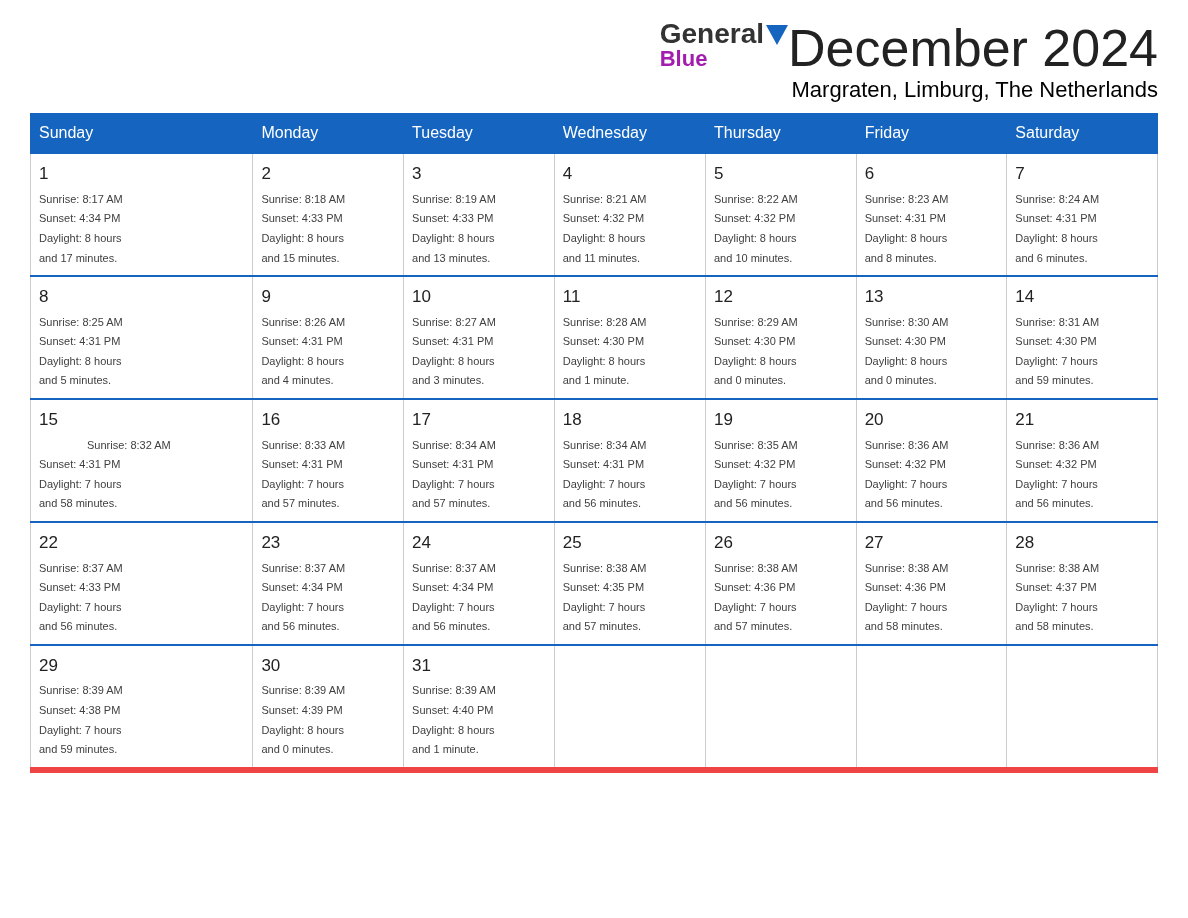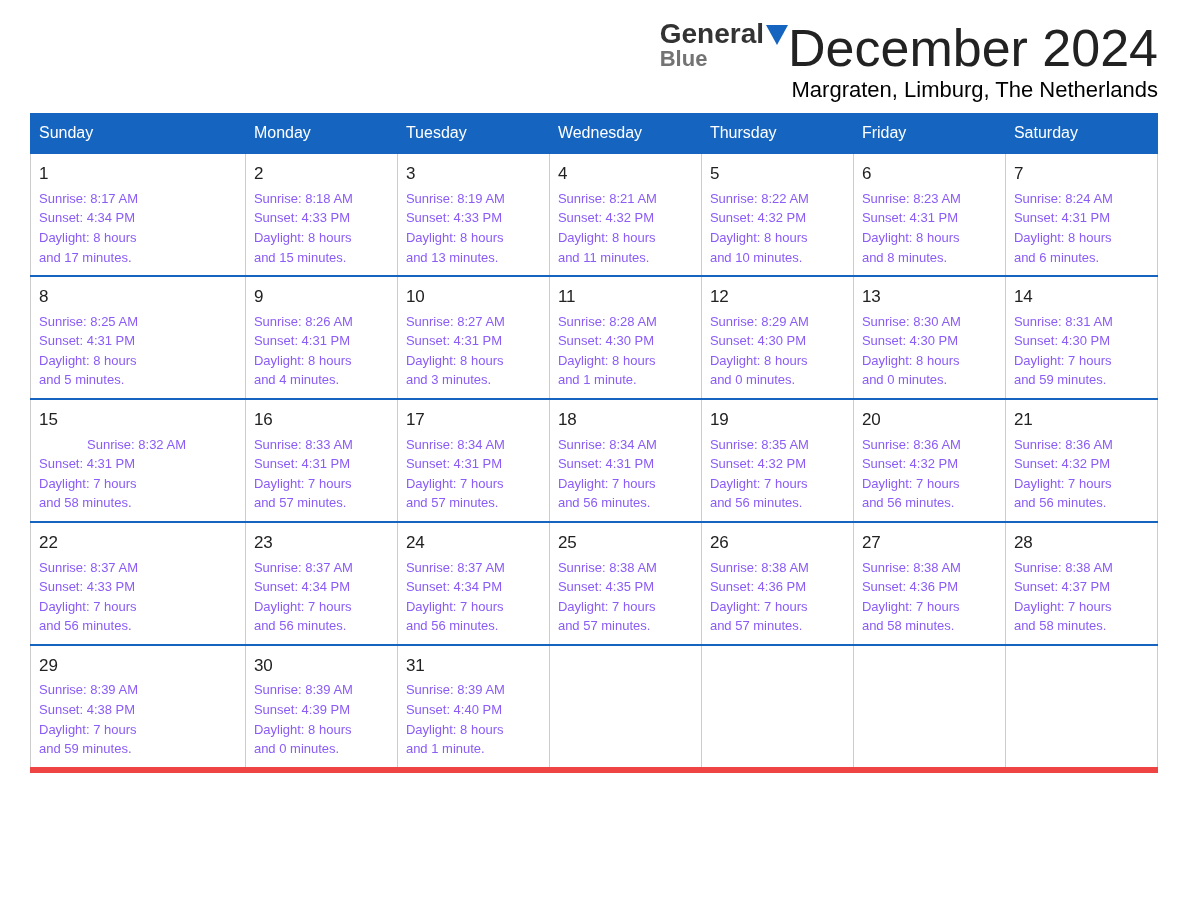--- a/index.html
+++ b/index.html
@@ -21,21 +21,21 @@
       flex-direction: column;
       align-items: flex-start;
     }
     .logo-text {
       font-size: 28px;
       font-weight: bold;
       color: #333;
       line-height: 1;
     }
     .logo-blue-text {
-      color: #737373;
+      color: #a21caf;
       font-size: 22px;
       font-weight: bold;
       margin-top: -2px;
     }
     .title-block {
       text-align: right;
     }
     .month-title {
       font-size: 52px;
       font-weight: normal;
@@ -78,22 +78,22 @@
     }
     tbody td:last-child { border-right: 1px solid #ccc; }
     .day-number {
       font-size: 17px;
       font-weight: normal;
       color: #222;
       display: block;
       margin-bottom: 2px;
     }
     .day-info {
-      color: #8b5cf6;
-      font-size: 13px;
+      color: #404040;
+      font-size: 11px;
       line-height: 1.5;
     }
     tbody tr:last-child td {
       border-bottom: 6px solid #ef4444;
     }
   </style>
 </head>
 <body>
 
 <div class="header">

